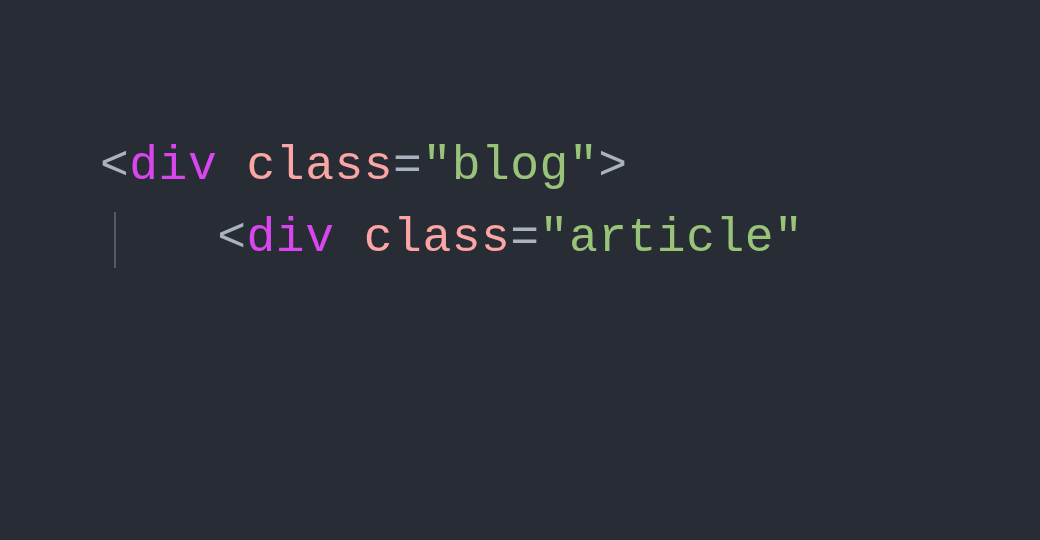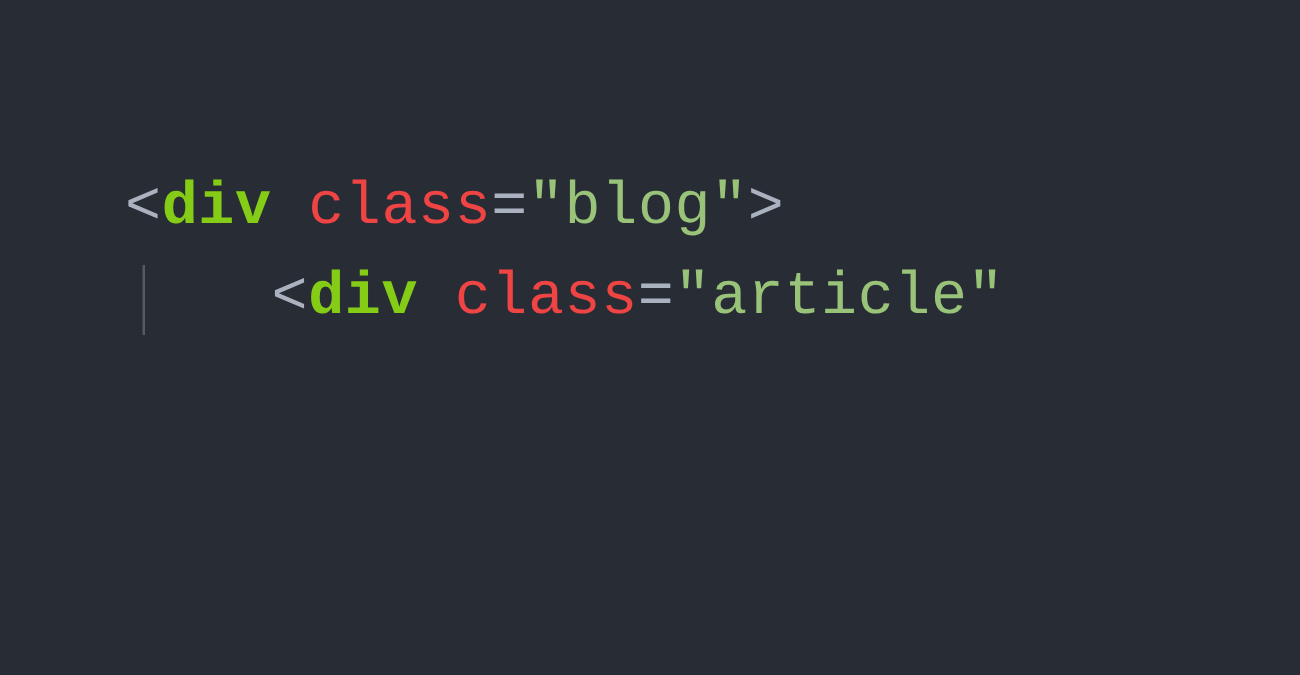--- a/index.html
+++ b/index.html
@@ -22,25 +22,24 @@
       position: relative;
     }
     .code-line {
       white-space: pre;
       letter-spacing: 0.5px;
     }
     .tok-bracket {
       color: #abb2bf;
     }
     .tok-tag {
-      color: #84cc16;
-      font-weight: bold;
+      color: #d946ef;
     }
     .tok-attr {
-      color: #ef4444;
+      color: #fca5a5;
     }
     .tok-string {
       color: #98c379;
     }
     .indent-guide {
       position: absolute;
       left: 114px;
       top: 212px;
       width: 2px;
       height: 56px;

